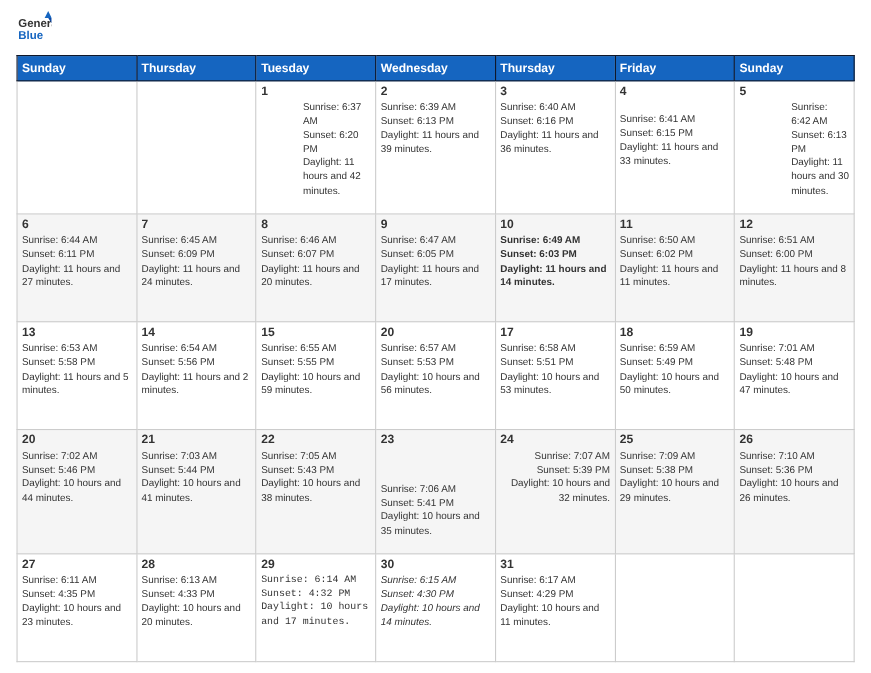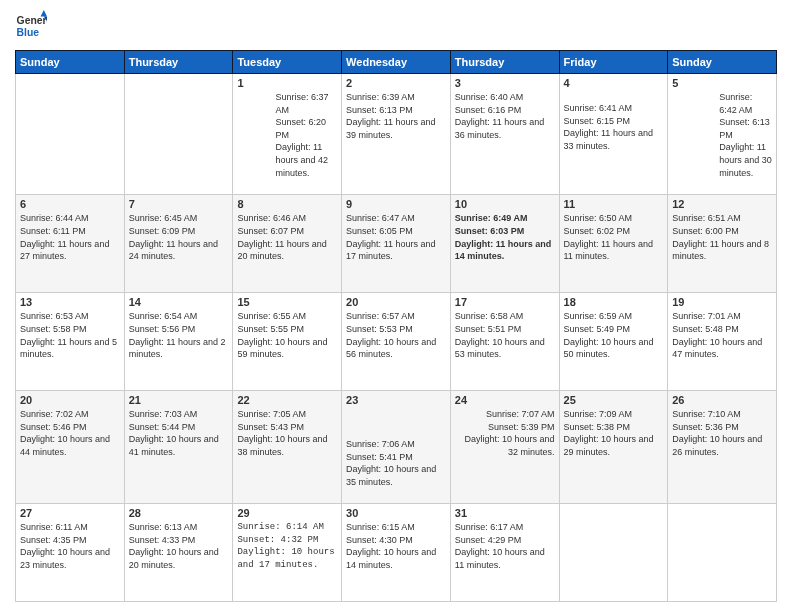--- a/index.html
+++ b/index.html
@@ -301,21 +301,21 @@
 Daylight: 10 hours and 20 minutes.</div>
           </td>
           <td>
             <span class="day-num">29</span>
             <div class="cell-content" style="white-space: pre-line; font-family: Liberation Mono, monospace;">Sunrise: 6:14 AM
 Sunset: 4:32 PM
 Daylight: 10 hours and 17 minutes.</div>
           </td>
           <td>
             <span class="day-num">30</span>
-            <div class="cell-content" style="white-space: pre-line;">Sunrise: 6:15 AM
+            <div class="cell-content" style="white-space: pre-line; font-style: italic;">Sunrise: 6:15 AM
 Sunset: 4:30 PM
 Daylight: 10 hours and 14 minutes.</div>
           </td>
           <td>
             <span class="day-num">31</span>
             <div class="cell-content" style="white-space: pre-line;">Sunrise: 6:17 AM
 Sunset: 4:29 PM
 Daylight: 10 hours and 11 minutes.</div>
           </td>
           <td></td>

